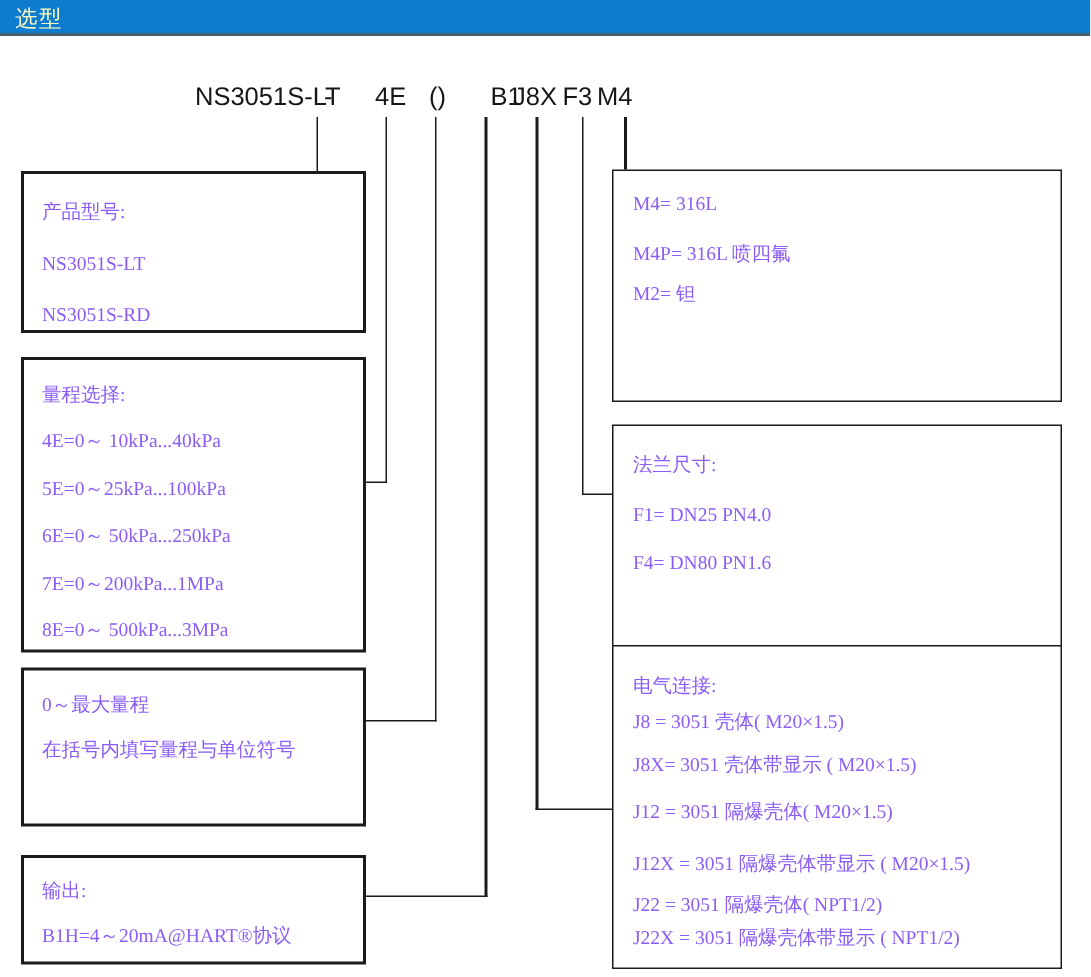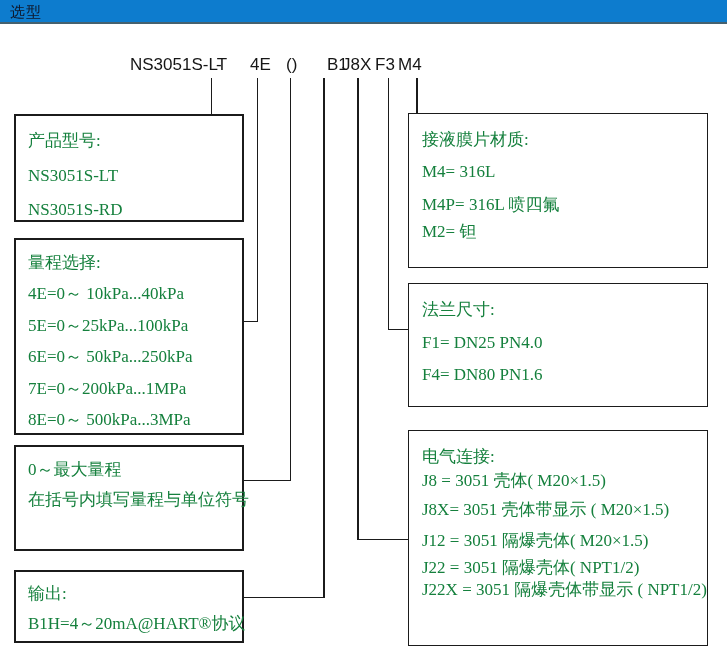--- a/index.html
+++ b/index.html
@@ -1,32 +1,32 @@
 <!DOCTYPE html>
 <html><head>
 <meta charset="utf-8">
 <style>
   html,body{margin:0;padding:0;background:#fff;}
   .page{position:relative;width:727px;height:651px;background:#ffffff;overflow:hidden;
         font-family:"Liberation Serif","DejaVu Serif",serif;color:#1c1c1c;}
   
   .topbar{position:absolute;left:0;top:0;width:727px;height:22px;background:#0d7cce;}
   .topbar-title{position:absolute;left:10px;top:3px;font-family:"Liberation Sans","DejaVu Sans",sans-serif;
-        font-size:15px;color:#0f172a;letter-spacing:1px;}
+        font-size:15px;color:#fef9c3;letter-spacing:1px;}
   .topbar-underline{position:absolute;left:0;top:22px;width:727px;height:2px;background:#45616f;}
   
   .seg{position:absolute;top:55px;font-family:"Liberation Sans","DejaVu Sans",sans-serif;
         font-size:17px;color:#161616;white-space:nowrap;}
   
   .vl,.hl{position:absolute;background:#1b1b1b;}
   
   .box{position:absolute;box-sizing:border-box;background:#fff;}
   .box.left{left:14px;width:230px;border:2px solid #1b1b1b;padding-left:12px;}
   .box.right{left:408px;width:300px;border:1.5px solid #1b1b1b;padding-left:13px;}
-  .bx-title,.bx-item{font-size:17px;line-height:20px;white-space:nowrap;color:#15803d;}
+  .bx-title,.bx-item{font-size:13px;line-height:20px;white-space:nowrap;color:#8b5cf6;}
   .gray-top{border-top-color:#8a8f93;}
 </style>
 </head>
 <body>
 
 <div class="page">
 
   <div class="topbar">
     <span class="topbar-title">选型</span>
   </div>
@@ -74,34 +74,34 @@
     <div class="bx-item" style="margin-top:13px">0～最大量程</div>
     <div class="bx-item" style="margin-top:10px">在括号内填写量程与单位符号</div>
   </div>
 
   <div class="box left" style="top:570px;height:73px">
     <div class="bx-title" style="margin-top:12px">输出:</div>
     <div class="bx-item" style="margin-top:10px">B1H=4～20mA@HART®协议</div>
   </div>
 
   <div class="box right" style="top:113px;height:155px">
-    <div class="bx-title" style="margin-top:16px">接液膜片材质:</div>
     <div class="bx-item" style="margin-top:12px">M4= 316L</div>
     <div class="bx-item" style="margin-top:13px">M4P= 316L 喷四氟</div>
     <div class="bx-item" style="margin-top:7px">M2= 钽</div>
   </div>
 
-  <div class="box right gray-top" style="top:283px;height:124px">
+  <div class="box right gray-top" style="top:283px;height:148px">
     <div class="bx-title" style="margin-top:16px">法兰尺寸:</div>
     <div class="bx-item" style="margin-top:13px">F1= DN25 PN4.0</div>
     <div class="bx-item" style="margin-top:12px">F4= DN80 PN1.6</div>
   </div>
 
   <div class="box right" style="top:430px;height:216px">
     <div class="bx-title" style="margin-top:16px">电气连接:</div>
     <div class="bx-item" style="margin-top:4px">J8 = 3051 壳体( M20×1.5)</div>
     <div class="bx-item" style="margin-top:9px">J8X= 3051 壳体带显示 ( M20×1.5)</div>
     <div class="bx-item" style="margin-top:11px">J12 = 3051 隔爆壳体( M20×1.5)</div>
+    <div class="bx-item" style="margin-top:15px">J12X = 3051 隔爆壳体带显示 ( M20×1.5)</div>
     <div class="bx-item" style="margin-top:7px">J22 = 3051 隔爆壳体( NPT1/2)</div>
     <div class="bx-item" style="margin-top:2px">J22X = 3051 隔爆壳体带显示 ( NPT1/2)</div>
   </div>
 
 </div>
 
 </body></html>

